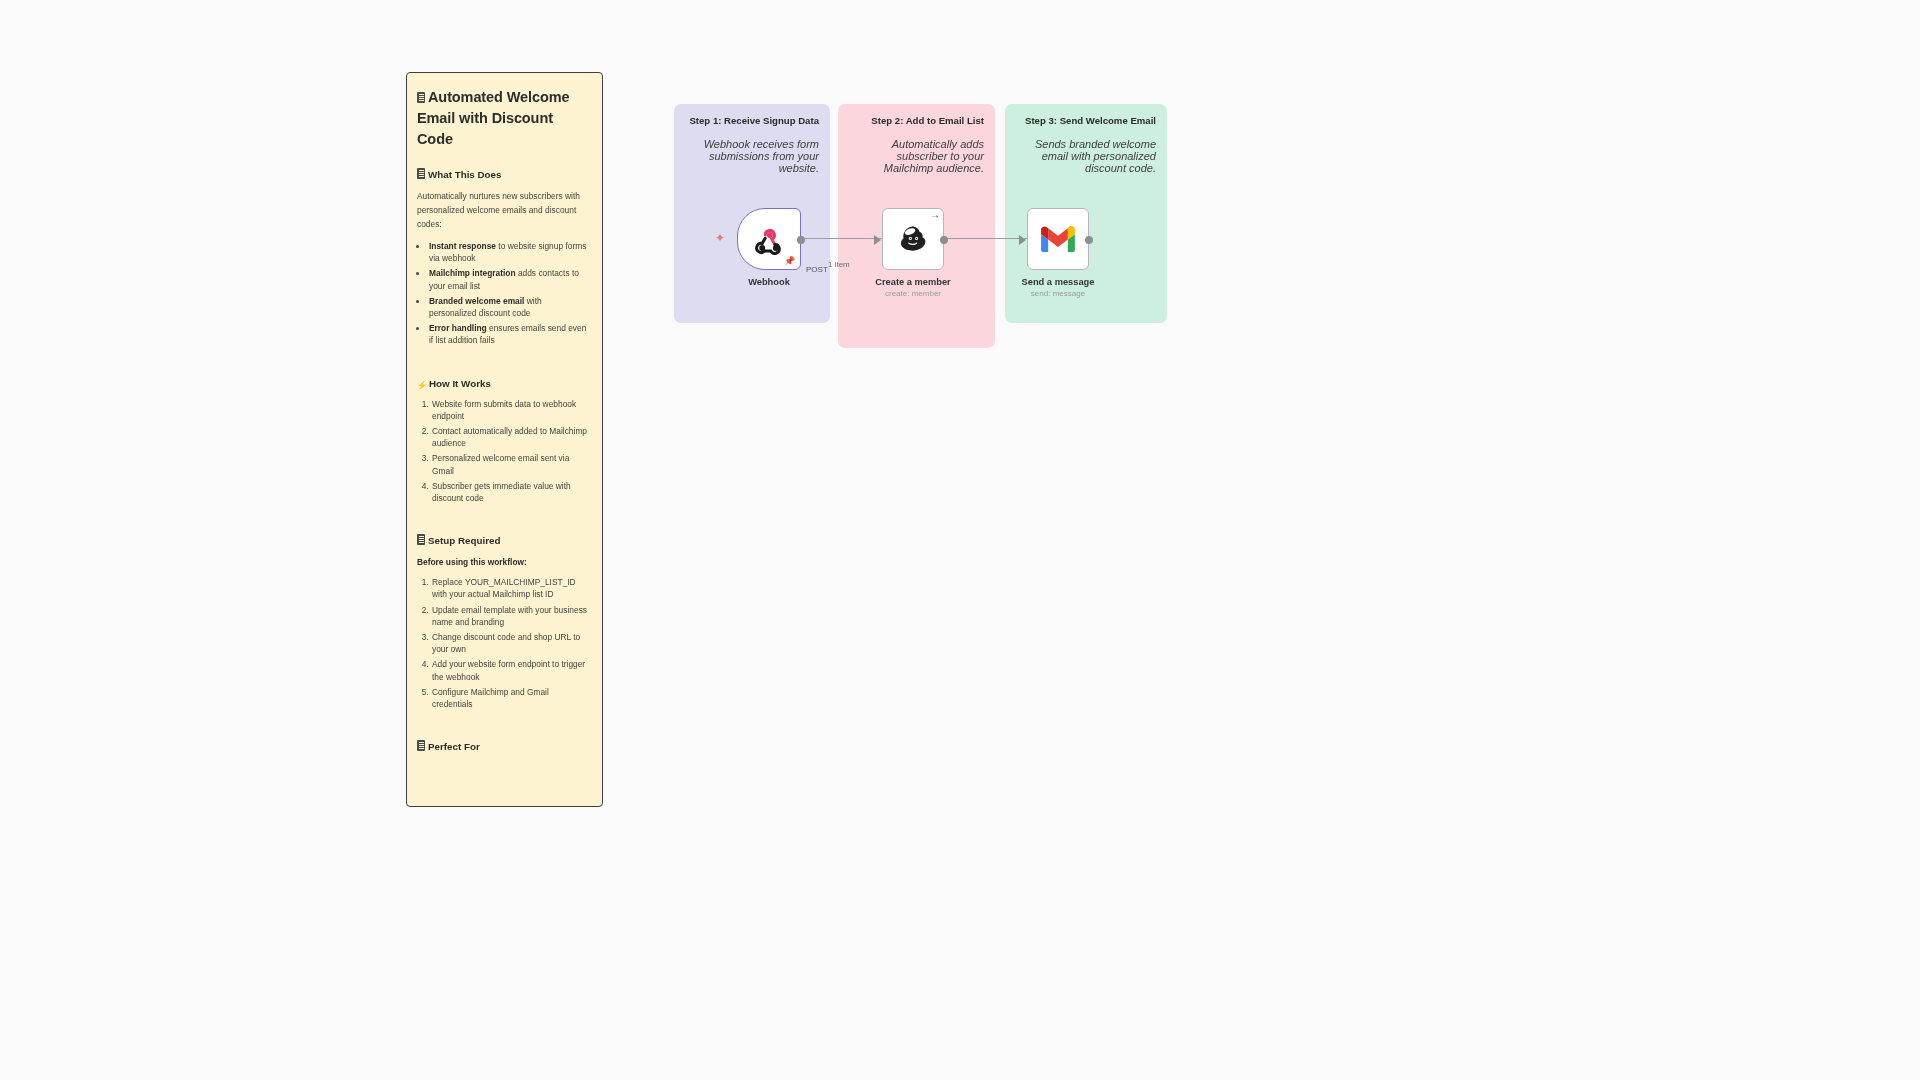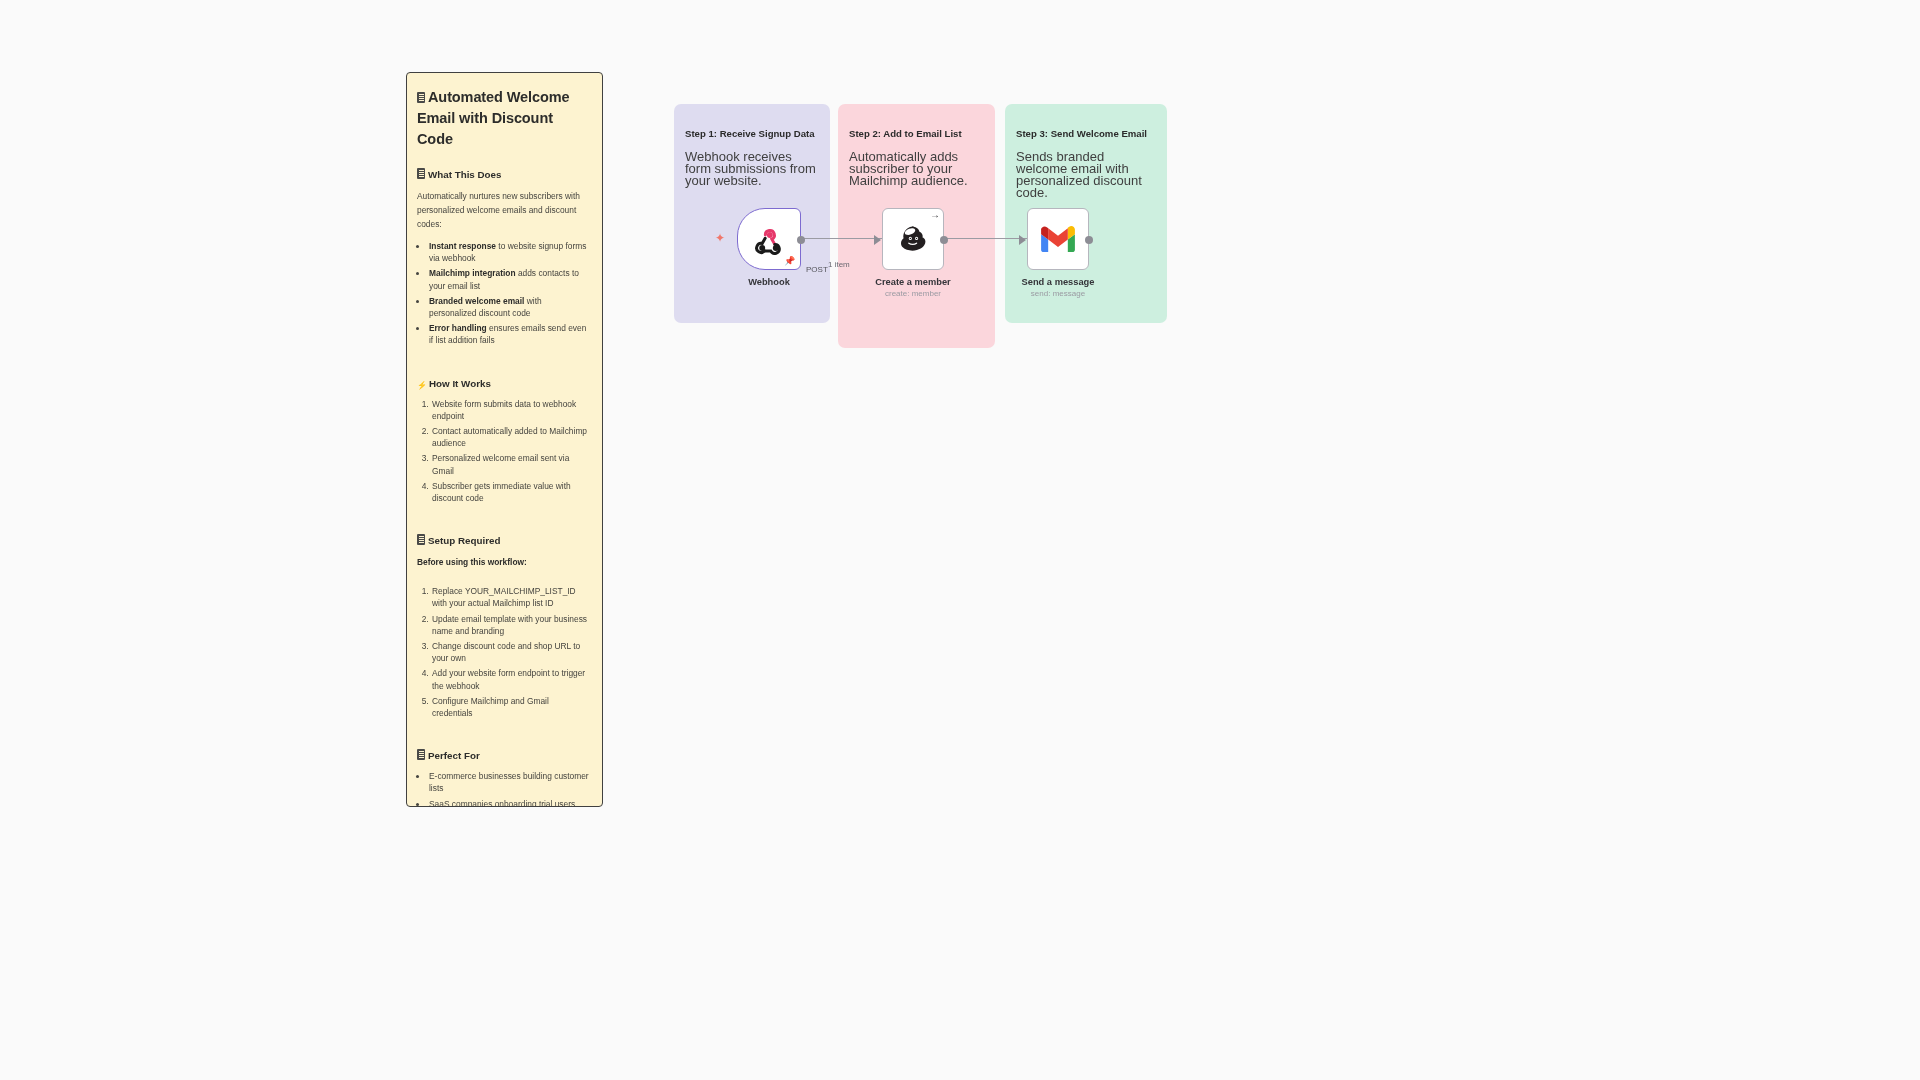--- a/index.html
+++ b/index.html
@@ -28,21 +28,21 @@
     font-size: 14.5px; line-height: 21px; font-weight: bold;
     margin: 0 0 18px 0; color: #2d2d2b; letter-spacing: -0.1px;
   }
   .sticky h2 {
     font-size: 9.8px; line-height: 14px; font-weight: bold;
     margin: 0 0 7px 0; color: #2d2d2b;
   }
   .sticky p {
     font-size: 8.4px; line-height: 14px; margin: 0 0 9px 0; color: #45443f;
   }
-  .sticky p.bold { font-weight: bold; color: #2d2d2b; margin-bottom: 16px; }
+  .sticky p.bold { font-weight: bold; color: #2d2d2b; margin-bottom: 7px; }
   .sticky ul, .sticky ol {
     margin: 0 0 14px 0; padding-left: 14px;
     font-size: 8.4px; line-height: 12.2px; color: #45443f;
   }
   .sticky ul { padding-left: 11px; }
   .sticky li { margin-bottom: 3px; padding-left: 1px; }
   .sticky li b { font-weight: bold; color: #2d2d2b; }
   .sec { margin-bottom: 6px; }
   .sec-spacer { height: 16px; }
   .emo {
@@ -57,32 +57,33 @@
     content: ""; position: absolute; left: 1.5px; top: 2px;
     width: 5px; height: 7px;
     background: repeating-linear-gradient(to bottom, #fdf3d0 0 1px, transparent 1px 2px);
   }
   .emo-bolt { width: 9px; color: #4a4a48; font-size: 9px; line-height: 11px; text-align: center; }
 
   
   .step-card {
     position: absolute; top: 104px;
     border-radius: 7px;
-    padding: 23px 11px;
+    padding: 10px 11px;
     overflow: hidden;
+    text-align: right;
   }
   #step1 { left: 674px; width: 156px; height: 219px; background: #dedcf0; }
   #step2 { left: 838px; width: 157px; height: 244px; background: #fbd6dc; }
   #step3 { left: 1005px; width: 162px; height: 219px; background: #cdefdf; }
   .step-title {
     font-size: 9.6px; font-weight: bold; line-height: 13.5px;
     color: #2b2b2b; margin: 0 0 10px 0;
   }
   .step-desc {
-    font-size: 13px; line-height: 12.3px; color: #3f3f3f; margin: 0;
+    font-size: 11px; line-height: 12.3px; color: #3f3f3f; margin: 0; font-style: italic;
   }
 
   
   .node-wrap { position: absolute; }
   .node-box {
     position: relative;
     width: 62px; height: 62px;
     background: #ffffff;
     border: 1.4px solid #b6b6be;
     border-radius: 6px;
@@ -180,25 +181,20 @@
             <li>Replace YOUR_MAILCHIMP_LIST_ID with your actual Mailchimp list ID</li>
             <li>Update email template with your business name and branding</li>
             <li>Change discount code and shop URL to your own</li>
             <li>Add your website form endpoint to trigger the webhook</li>
             <li>Configure Mailchimp and Gmail credentials</li>
           </ol>
         </div>
         <div class="sec-spacer"></div>
         <div class="sec">
           <h2><span class="emo emo-note"></span><span>Perfect For</span></h2>
-          <ul>
-            <li>E-commerce businesses building customer lists</li>
-            <li>SaaS companies onboarding trial users</li>
-            <li>Course creators nurturing leads</li>
-          </ul>
         </div>
       </div>
   </div>
 
   <div class="step-card" id="step1">
     <div class="step-title">Step 1: Receive Signup Data</div>
     <div class="step-desc">Webhook receives form submissions from your website.</div>
   </div>
 
   <div class="step-card" id="step2">

